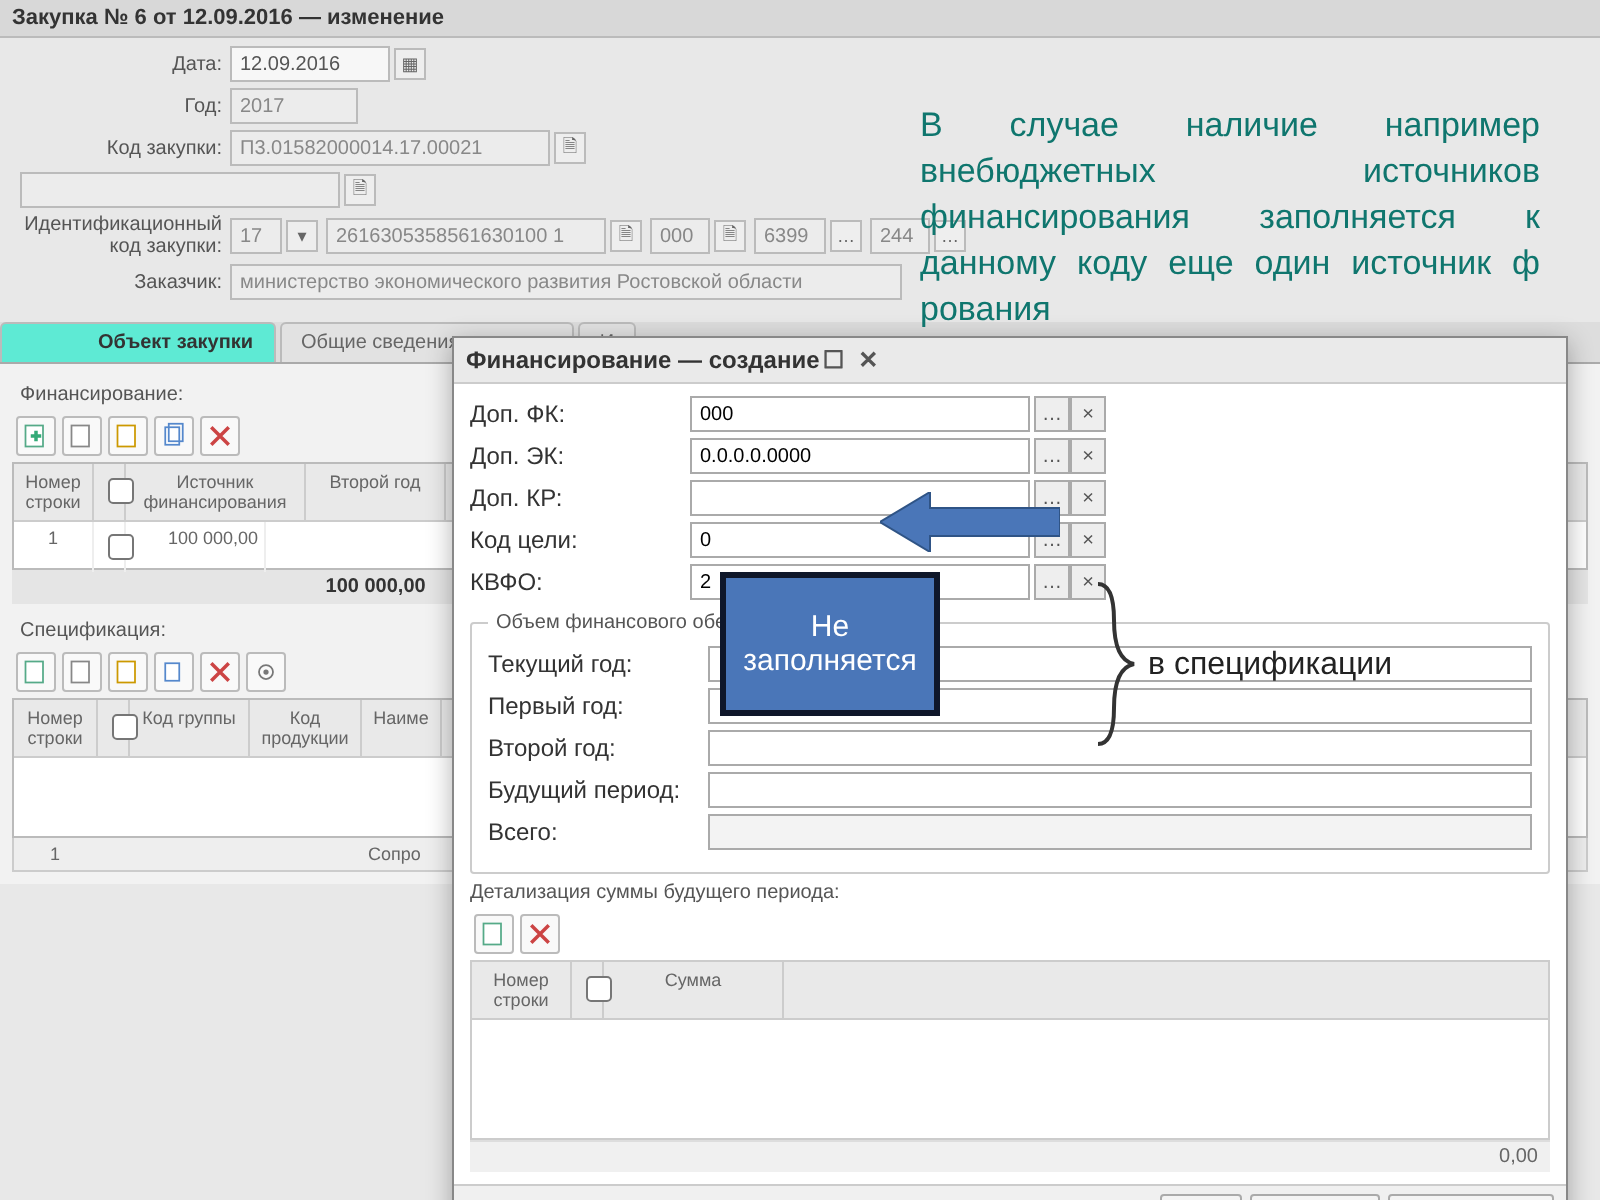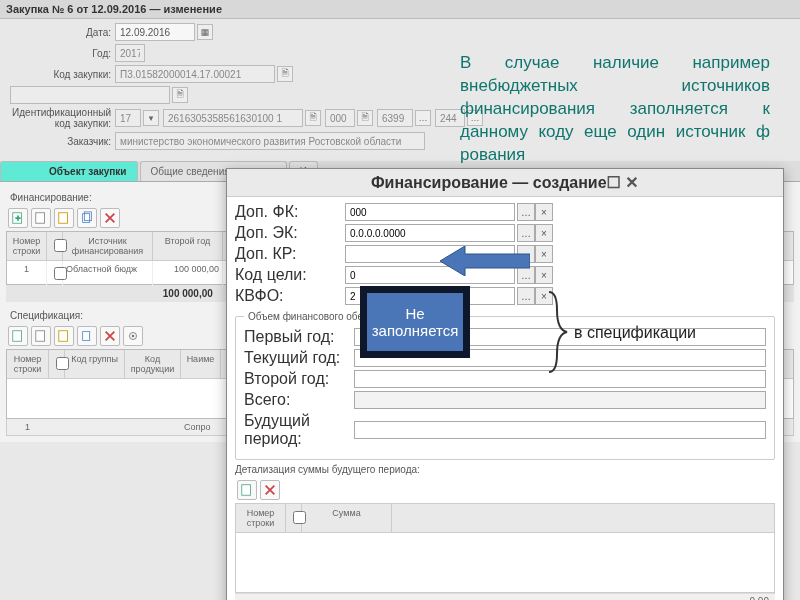--- a/index.html
+++ b/index.html
@@ -151,43 +151,43 @@
     width: 558px;
     background: #fff;
     border: 1px solid #888;
     box-shadow: 0 3px 12px rgba(0,0,0,0.3);
     z-index: 50;
   }
   .modal-title {
     background: #eaeaea;
     padding: 4px 6px;
     font-weight: bold;
-    font-size: 16px;
-    display: flex;
-    justify-content: center;
+    font-size: 12px;
+    display: flex;
+    justify-content: flex-start;
     align-items: center;
     border-bottom: 1px solid #ccc;
   }
   .modal-title .controls span {
     display:inline-block;
     width:14px;
     text-align:center;
     color:#555;
   }
   .modal-body {
     padding: 6px 8px;
   }
   .mrow {
     display: flex;
     align-items: center;
     margin-bottom: 3px;
   }
   .mlabel {
     width: 110px;
-    font-size: 16px;
+    font-size: 12px;
     color: #333;
   }
   .minput {
     flex: 0 0 170px;
     height: 18px;
     border: 1px solid #aaa;
     background: #fff;
     font-size: 10px;
     padding: 1px 4px;
     position: relative;
@@ -279,21 +279,21 @@
     width: 110px;
     height: 72px;
     background:#4a76b8;
     color:#fff;
     font-size:15px;
     text-align:center;
     display:flex;
     align-items:center;
     justify-content:center;
     z-index:90;
-    border:7px solid #0f172a;
+    border:3px solid #0f172a;
   }
   .brace {
     position:absolute;
     left: 545px;
     top: 290px;
     z-index:90;
   }
   .spec-annot {
     position:absolute;
     left: 574px;
@@ -310,21 +310,21 @@
   <div class="title-bar">Закупка № 6 от 12.09.2016 — изменение</div>
 
   <div class="form-section">
     <div class="form-row">
       <div class="form-label">Дата:</div>
       <input class="form-input" style="width: 80px;" value="12.09.2016">
       <span class="icon-btn">▦</span>
     </div>
     <div class="form-row">
       <div class="form-label">Год:</div>
-      <input class="form-input gray" style="width: 30px;" value="2017">
+      <input class="form-input gray" style="width: 64px;" value="2017">
     </div>
     <div class="form-row">
       <div class="form-label">Код закупки:</div>
       <input class="form-input gray" style="width: 160px;" value="П3.01582000014.17.00021">
       <span class="icon-btn">🗎</span>
     </div>
     <div class="form-row">
       <input class="form-input gray" style="width: 160px;" value="">
       <span class="icon-btn">🗎</span>
     </div>
@@ -336,21 +336,21 @@
       <span class="icon-btn">🗎</span>
       <input class="form-input gray" style="width: 30px; margin-left: 4px;" value="000">
       <span class="icon-btn">🗎</span>
       <input class="form-input gray" style="width: 36px; margin-left: 4px;" value="6399">
       <span class="icon-btn">…</span>
       <input class="form-input gray" style="width: 30px; margin-left: 4px;" value="244">
       <span class="icon-btn">…</span>
     </div>
     <div class="form-row">
       <div class="form-label">Заказчик:</div>
-      <input class="form-input gray" style="width: 310px;" value="министерство экономического развития Ростовской области">
+      <input class="form-input gray" style="width: 336px;" value="министерство экономического развития Ростовской области">
     </div>
   </div>
 
   <div class="tabs">
     <div class="tab active">Объект закупки</div>
     <div class="tab">Общие сведения о закупке</div>
     <div class="tab">И</div>
   </div>
 
   <div class="panel-body">
@@ -387,21 +387,20 @@
     <div class="grid" style="height:54px">
       <div class="grid-header">
         <div style="width:40px">Номер строки</div>
         <div style="width:16px"><input type="checkbox" style=""></div>
         <div style="width:90px">Источник финансирования</div>
         <div style="width:70px">Второй год</div>
       </div>
       <div class="grid-row">
         <div style="width:40px;text-align:center">1</div>
         <div style="width:16px"><input type="checkbox" style=""></div>
-        <div style="width:90px">Областной бюдж</div>
         <div style="width:70px;text-align:right">100 000,00</div>
       </div>
     </div>
     <div class="total-row">
       <span style="display:inline-block;width:148px"></span>
       <span>100 000,00</span>
     </div>
 
     <div class="section-label" style="margin-top:8px">Спецификация:</div>
     <div class="toolbar">
@@ -502,38 +501,38 @@
       <input class="minput" value="2" style="">
       <div class="mbuttons">
           <span class="mbtn">…</span>
           <span class="mbtn">×</span>
         </div>
     </div>
 
     <fieldset class="group">
       <legend>Объем финансового обеспечения</legend>
       <div class="mrow">
+          <div class="mlabel">Текущий год:</div>
+          <input class="minput small" style="flex: 1 1 0%;">
+        </div>
+      <div class="mrow">
           <div class="mlabel">Первый год:</div>
-          <input class="minput small" style="flex: 1 1 0%;">
-        </div>
-      <div class="mrow">
-          <div class="mlabel">Текущий год:</div>
           <input class="minput small" style="flex: 1 1 0%;">
         </div>
       <div class="mrow">
           <div class="mlabel">Второй год:</div>
           <input class="minput small" style="flex: 1 1 0%;">
         </div>
       <div class="mrow">
+          <div class="mlabel">Будущий период:</div>
+          <input class="minput small" style="flex: 1 1 0%;">
+        </div>
+      <div class="mrow">
           <div class="mlabel">Всего:</div>
           <input class="minput small" style="flex: 1 1 0%; background: rgb(243, 243, 243);">
-        </div>
-      <div class="mrow">
-          <div class="mlabel">Будущий период:</div>
-          <input class="minput small" style="flex: 1 1 0%;">
         </div>
     </fieldset>
 
     <div class="section-label" style="margin-left:0">Детализация суммы будущего периода:</div>
     <div class="toolbar">
       <span class="tool-icon">
           <svg viewBox="0 0 16 16">
             <rect x="2" y="2" width="10" height="12" fill="#fff" stroke="#5a8"></rect>
           </svg>
         </span>

